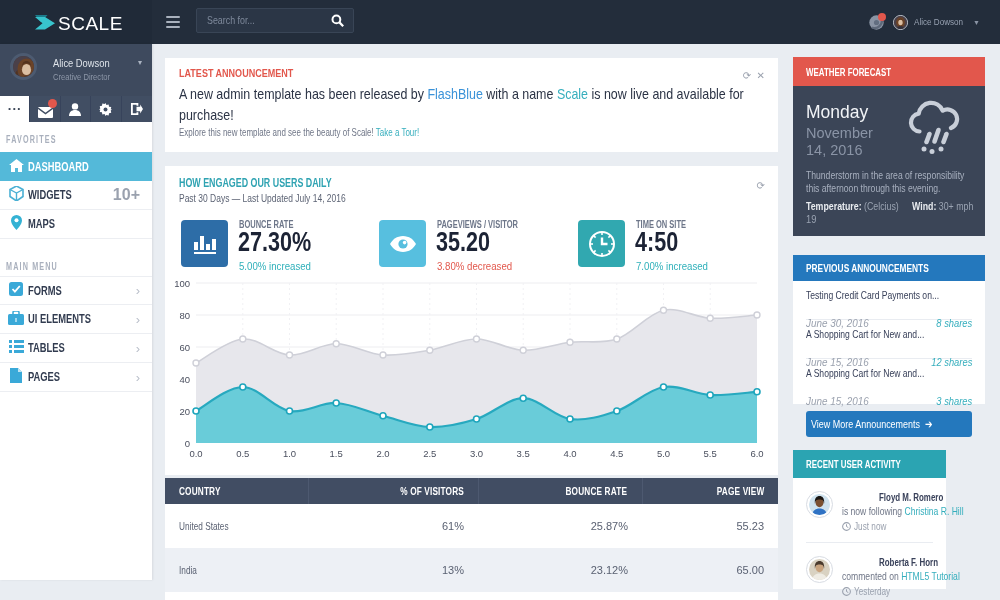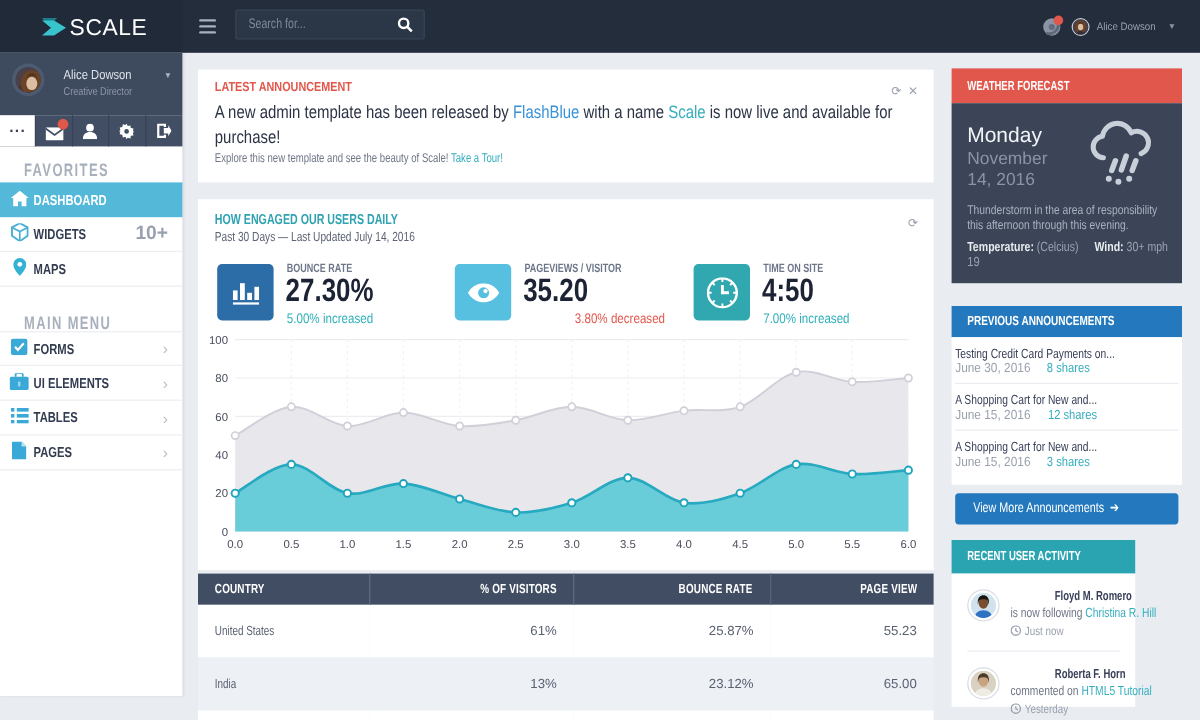--- a/index.html
+++ b/index.html
@@ -11,66 +11,66 @@
 #logo .txt{position:absolute;left:58px;top:13px;color:#fff;font-size:19px;letter-spacing:0.5px;}
 #burger{position:absolute;left:166px;top:16px;width:14px;height:14px;}
 #burger div{height:2px;background:#a9b1bd;margin-bottom:3px;border-radius:1px;}
 #search{position:absolute;left:196px;top:8px;width:158px;height:25px;background:#2b3646;border:1px solid #394556;border-radius:2px;color:#7e899b;font-size:11.5px;line-height:23px;padding-left:10px;}
 #tb-right{position:absolute;right:20px;top:0;height:44px;display:flex;align-items:center;color:#97a1b1;font-size:12px;}
 #sidebar{position:absolute;left:0;top:44px;width:152px;height:536px;background:#fff;box-shadow:1px 0 2px rgba(0,0,0,0.08);}
 #profile{position:absolute;left:0;top:0;width:152px;height:52px;background:#3e4a5e;}
 #tabs{position:absolute;left:0;top:52px;width:152px;height:26px;background:#414e63;display:flex;}
 #tabs .tab{width:30.4px;height:26px;display:flex;align-items:center;justify-content:center;border-right:1px solid #37435b;}
 #tabs .tab.on{background:#fff;}
-.sb-label{position:absolute;width:152px;color:#a9b0bd;font-size:15px;letter-spacing:1.6px;font-weight:bold;padding-left:20px;}
+.sb-label{position:absolute;width:152px;color:#a9b0bd;font-size:10px;letter-spacing:1.6px;font-weight:bold;padding-left:6px;}
 .sb-item{position:relative;height:29px;display:flex;align-items:center;border-bottom:1px solid #eceef2;font-size:12px;font-weight:bold;color:#323c50;}
 .sb-item .ic{width:18px;margin-left:7px;margin-right:3px;text-align:center;flex:none;}
 .sb-item .chev{position:absolute;right:12px;color:#b9bfca;font-size:13px;font-weight:normal;}
 .sb-item .badge{position:absolute;right:12px;color:#9aa1ae;font-size:16px;font-weight:bold;}
 .sb-item.active{background:#54b9d9;color:#fff;border-bottom:none;}
 .card{position:absolute;background:#fff;}
 #ann h4{position:absolute;left:14px;top:9px;color:#e2574c;font-size:11px;}
 #ann .body{position:absolute;left:14px;top:25px;width:684px;font-size:15px;color:#2b3345;line-height:21px;transform:scaleX(0.83);transform-origin:0 0;}
 #ann .blue{color:#3a92d8;}
 .tl{color:#35aebd;}
 #ann .sub{position:absolute;left:14px;top:68px;width:400px;font-size:10.5px;color:#6f7687;transform:scaleX(0.76);transform-origin:0 0;white-space:nowrap;}
 .tools{position:absolute;right:13px;top:12px;color:#9aa1ae;font-size:10px;}
 #eng h4{position:absolute;left:14px;top:10px;color:#2fa3b2;font-size:12px;}
 #eng .past{position:absolute;left:14px;top:26px;font-size:11px;color:#5c6374;}
 .stat{position:absolute;top:54px;height:47px;}
 .stat .sq{position:absolute;left:0;top:0;width:47px;height:47px;border-radius:4px;display:flex;align-items:center;justify-content:center;}
 .stat .tt{position:absolute;left:58px;top:-1px;font-size:10px;font-weight:bold;color:#6d7689;}
 .stat .val{position:absolute;left:57px;top:7px;font-size:27px;font-weight:bold;color:#1c2335;}
 .stat .delta{position:absolute;left:58px;top:40px;font-size:11.5px;}
-.up{color:#2fb0ba;} .down{color:#e2574c;margin-left:42px;}
+.up{color:#2fb0ba;} .down{color:#e2574c;}
 #tbl{position:absolute;left:165px;top:478px;width:613px;}
 #tbl table{width:100%;border-collapse:collapse;font-size:11px;table-layout:fixed;}
 #tbl th{background:#414d63;color:#fff;font-size:11px;text-align:right;height:26px;padding-right:14px;border-right:1px solid #4d5970;letter-spacing:0.2px;}
 #tbl th:first-child{text-align:left;padding-left:14px;}
 #tbl th:last-child{border-right:none;}
 #tbl td{height:44px;color:#5a6172;text-align:right;padding-right:14px;}
 #tbl td:first-child{text-align:left;padding-left:14px;}
 #tbl tr.odd td{background:#fff;}
 #tbl tr.even td{background:#edf0f5;}
 .rhead{color:#fff;font-size:11px;font-weight:bold;display:flex;align-items:center;padding-left:13px;}
 #weather{position:absolute;left:793px;top:57px;width:192px;}
 #weather .rhead{height:29px;background:#e2574c;}
 #weather .wbody{position:relative;background:#3b4557;height:150px;}
 #weather .day{position:absolute;left:13px;top:16px;color:#f2f4f7;font-size:17.5px;}
 #weather .date{position:absolute;left:13px;top:39px;color:#8a94a6;font-size:14.5px;line-height:16.5px;}
 #weather .desc{position:absolute;left:13px;top:83px;width:200px;color:#a8b0bf;font-size:10.5px;line-height:13px;transform:scaleX(0.82);transform-origin:0 0;}
 #weather .temp{position:absolute;left:13px;top:114px;width:210px;color:#9aa3b2;font-size:11px;line-height:13px;}
 #weather .temp b{color:#e8ebef;}
 #prev{position:absolute;left:793px;top:255px;width:192px;}
 #prev .rhead{height:26px;background:#2478bd;}
-#prev .pbody{background:#fff;padding:0 3px;height:123px;}
+#prev .pbody{background:#fff;padding:0 13px;height:123px;}
 #prev .it{padding-top:8px;height:39px;border-bottom:1px solid #e9ecf1;}
 #prev .it.last{border-bottom:none;}
 #prev .t{font-size:11px;color:#39415a;transform:scaleX(0.78);transform-origin:0 0;white-space:nowrap;}
-#prev .meta{margin-top:0;font-size:11px;color:#9aa1ae;display:flex;}
+#prev .meta{margin-top:16px;font-size:11px;color:#9aa1ae;display:flex;justify-content:space-between;font-style:italic;}
 #prev .btn{margin-top:13px;background:#2478bd;color:#fff;text-align:center;font-size:11.5px;height:26px;line-height:26px;border-radius:3px;}
 #act{position:absolute;left:793px;top:450px;width:153px;}
 #act .rhead{height:28px;background:#2ba4b2;}
 #act .abody{background:#fff;padding:0 13px;height:111px;}
 #act .row{display:flex;padding-top:13px;}
 #act .av{width:27px;height:27px;border-radius:50%;margin-right:9px;flex:none;border:1px solid #d8dce3;background:#fff;padding:2px;}
 #act .av svg{border-radius:50%;display:block;}
 #act .nm{font-size:10px;font-weight:bold;color:#39415a;padding-left:37px;}
 #act .tx{font-size:10px;color:#6f7687;margin-top:2px;}
 #act .tm{font-size:10px;color:#9aa1ae;margin-top:4px;}

